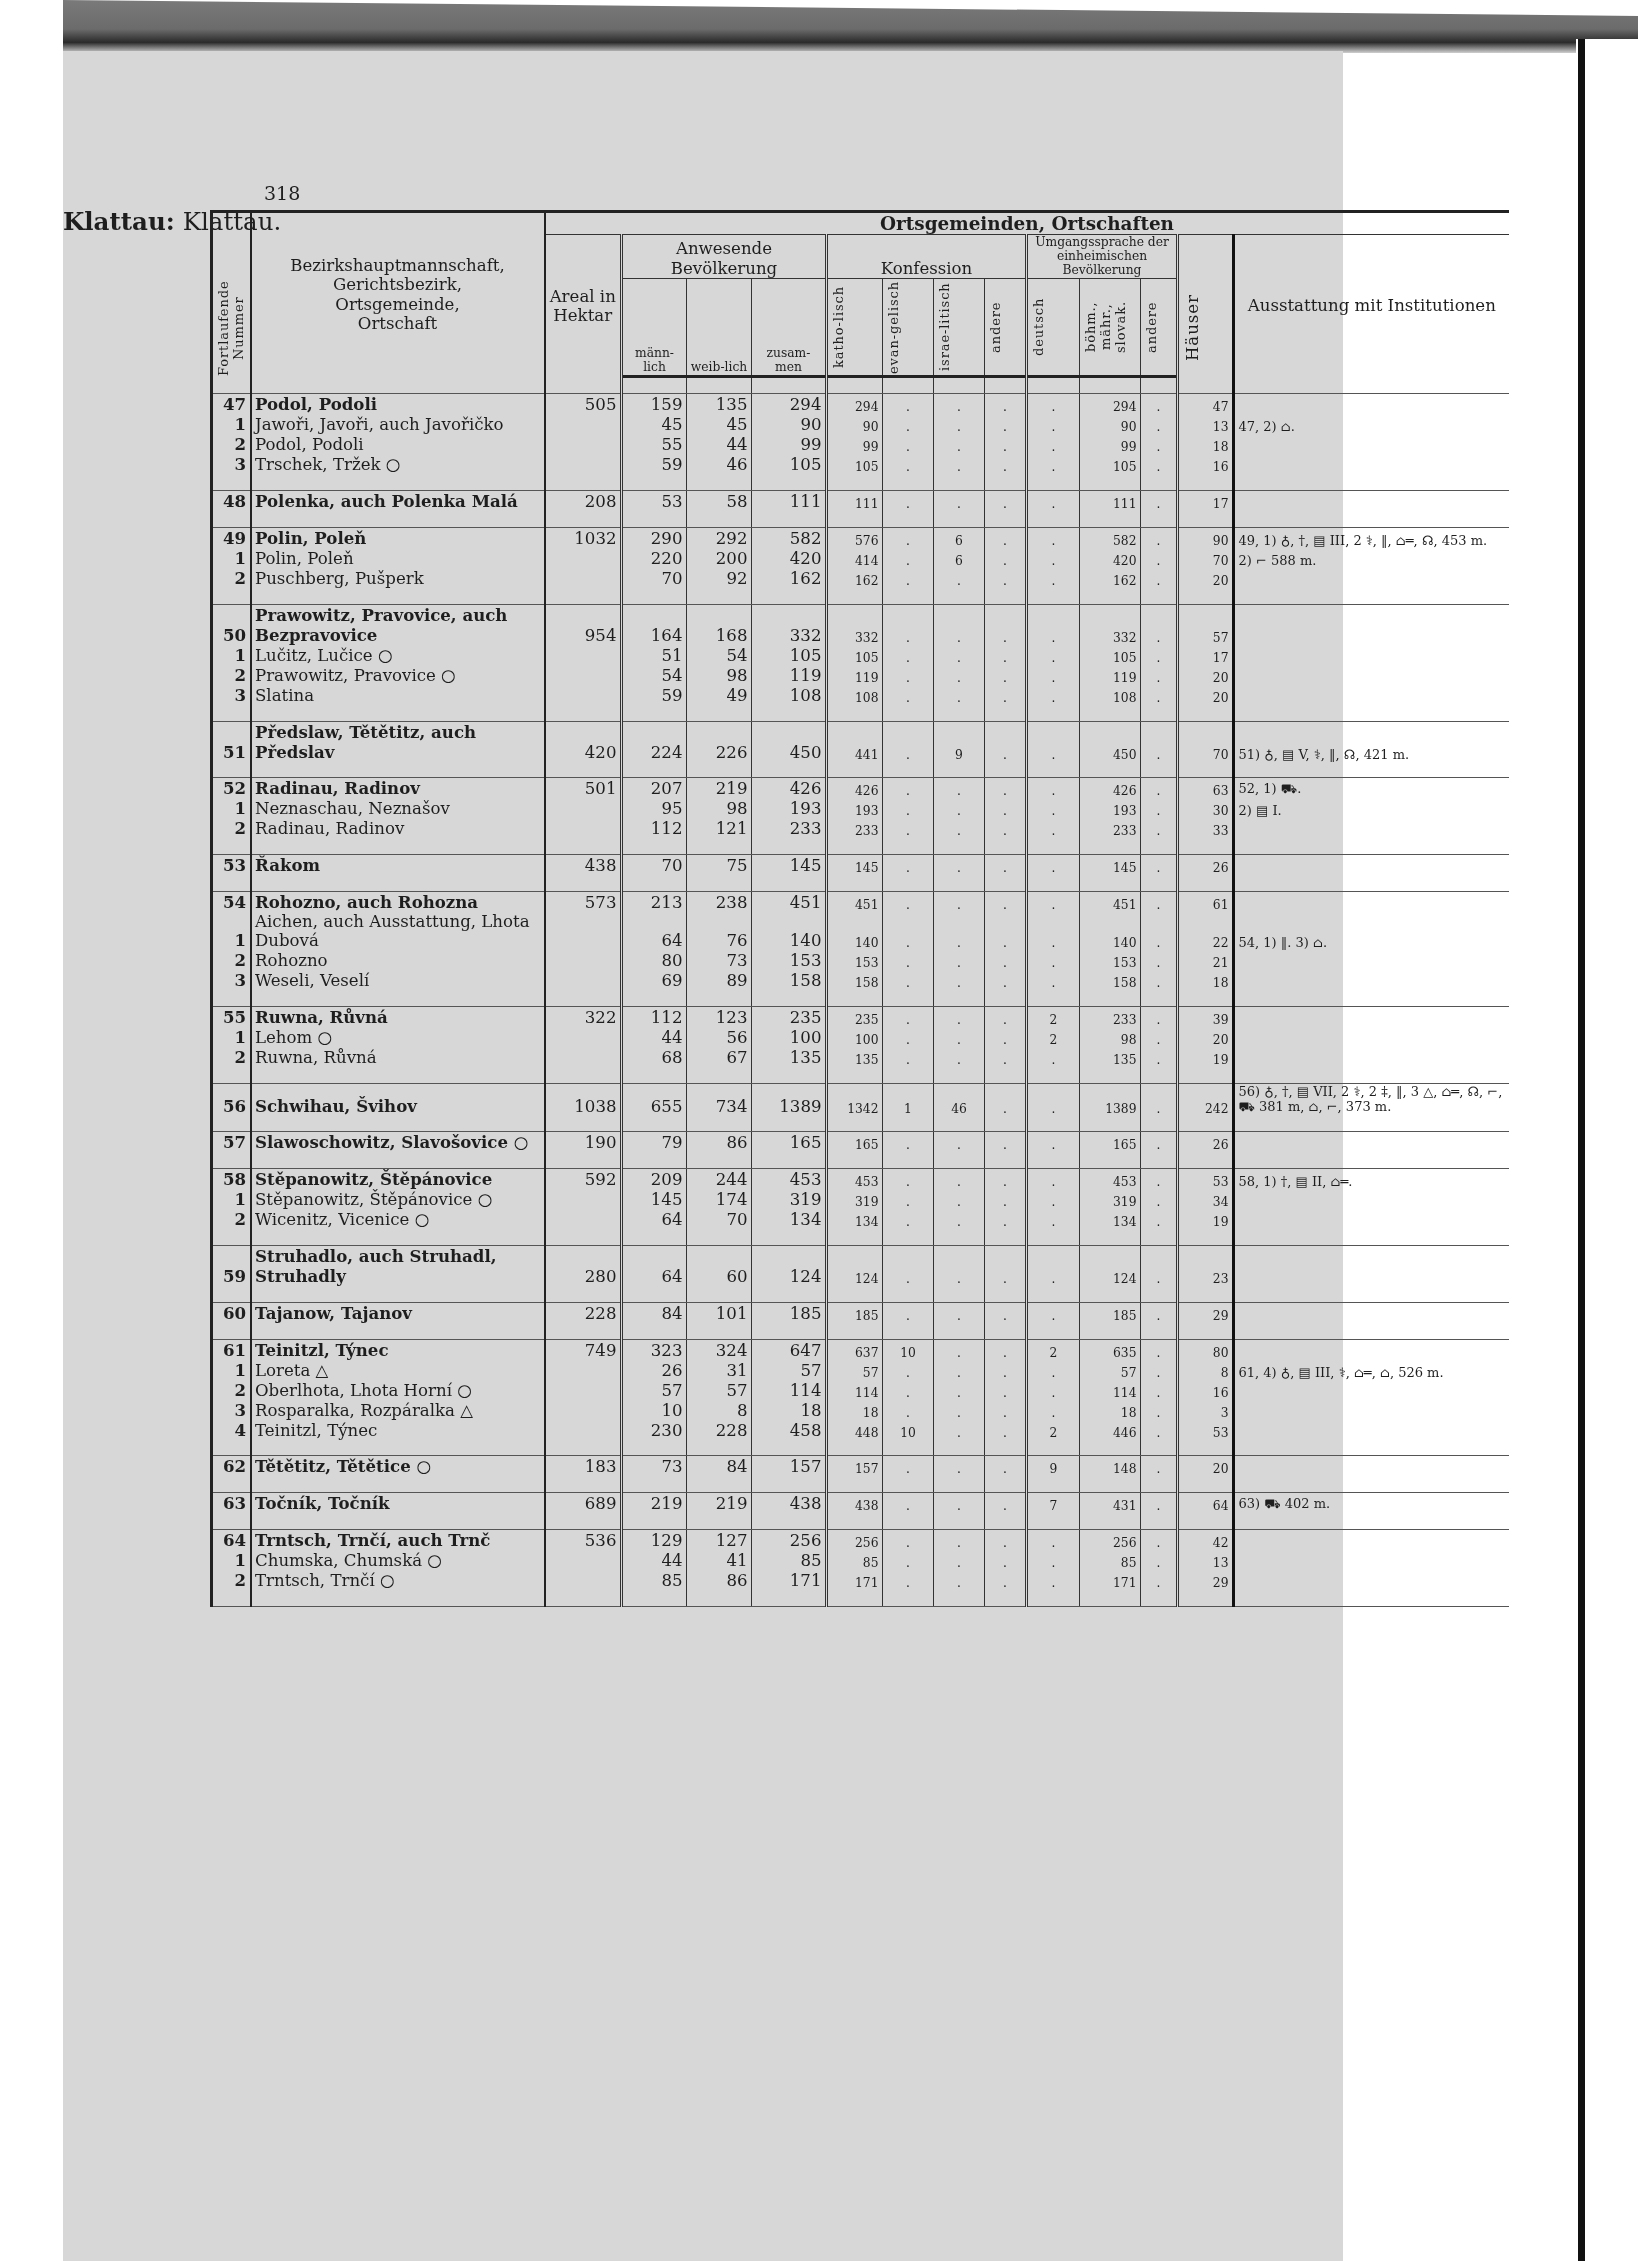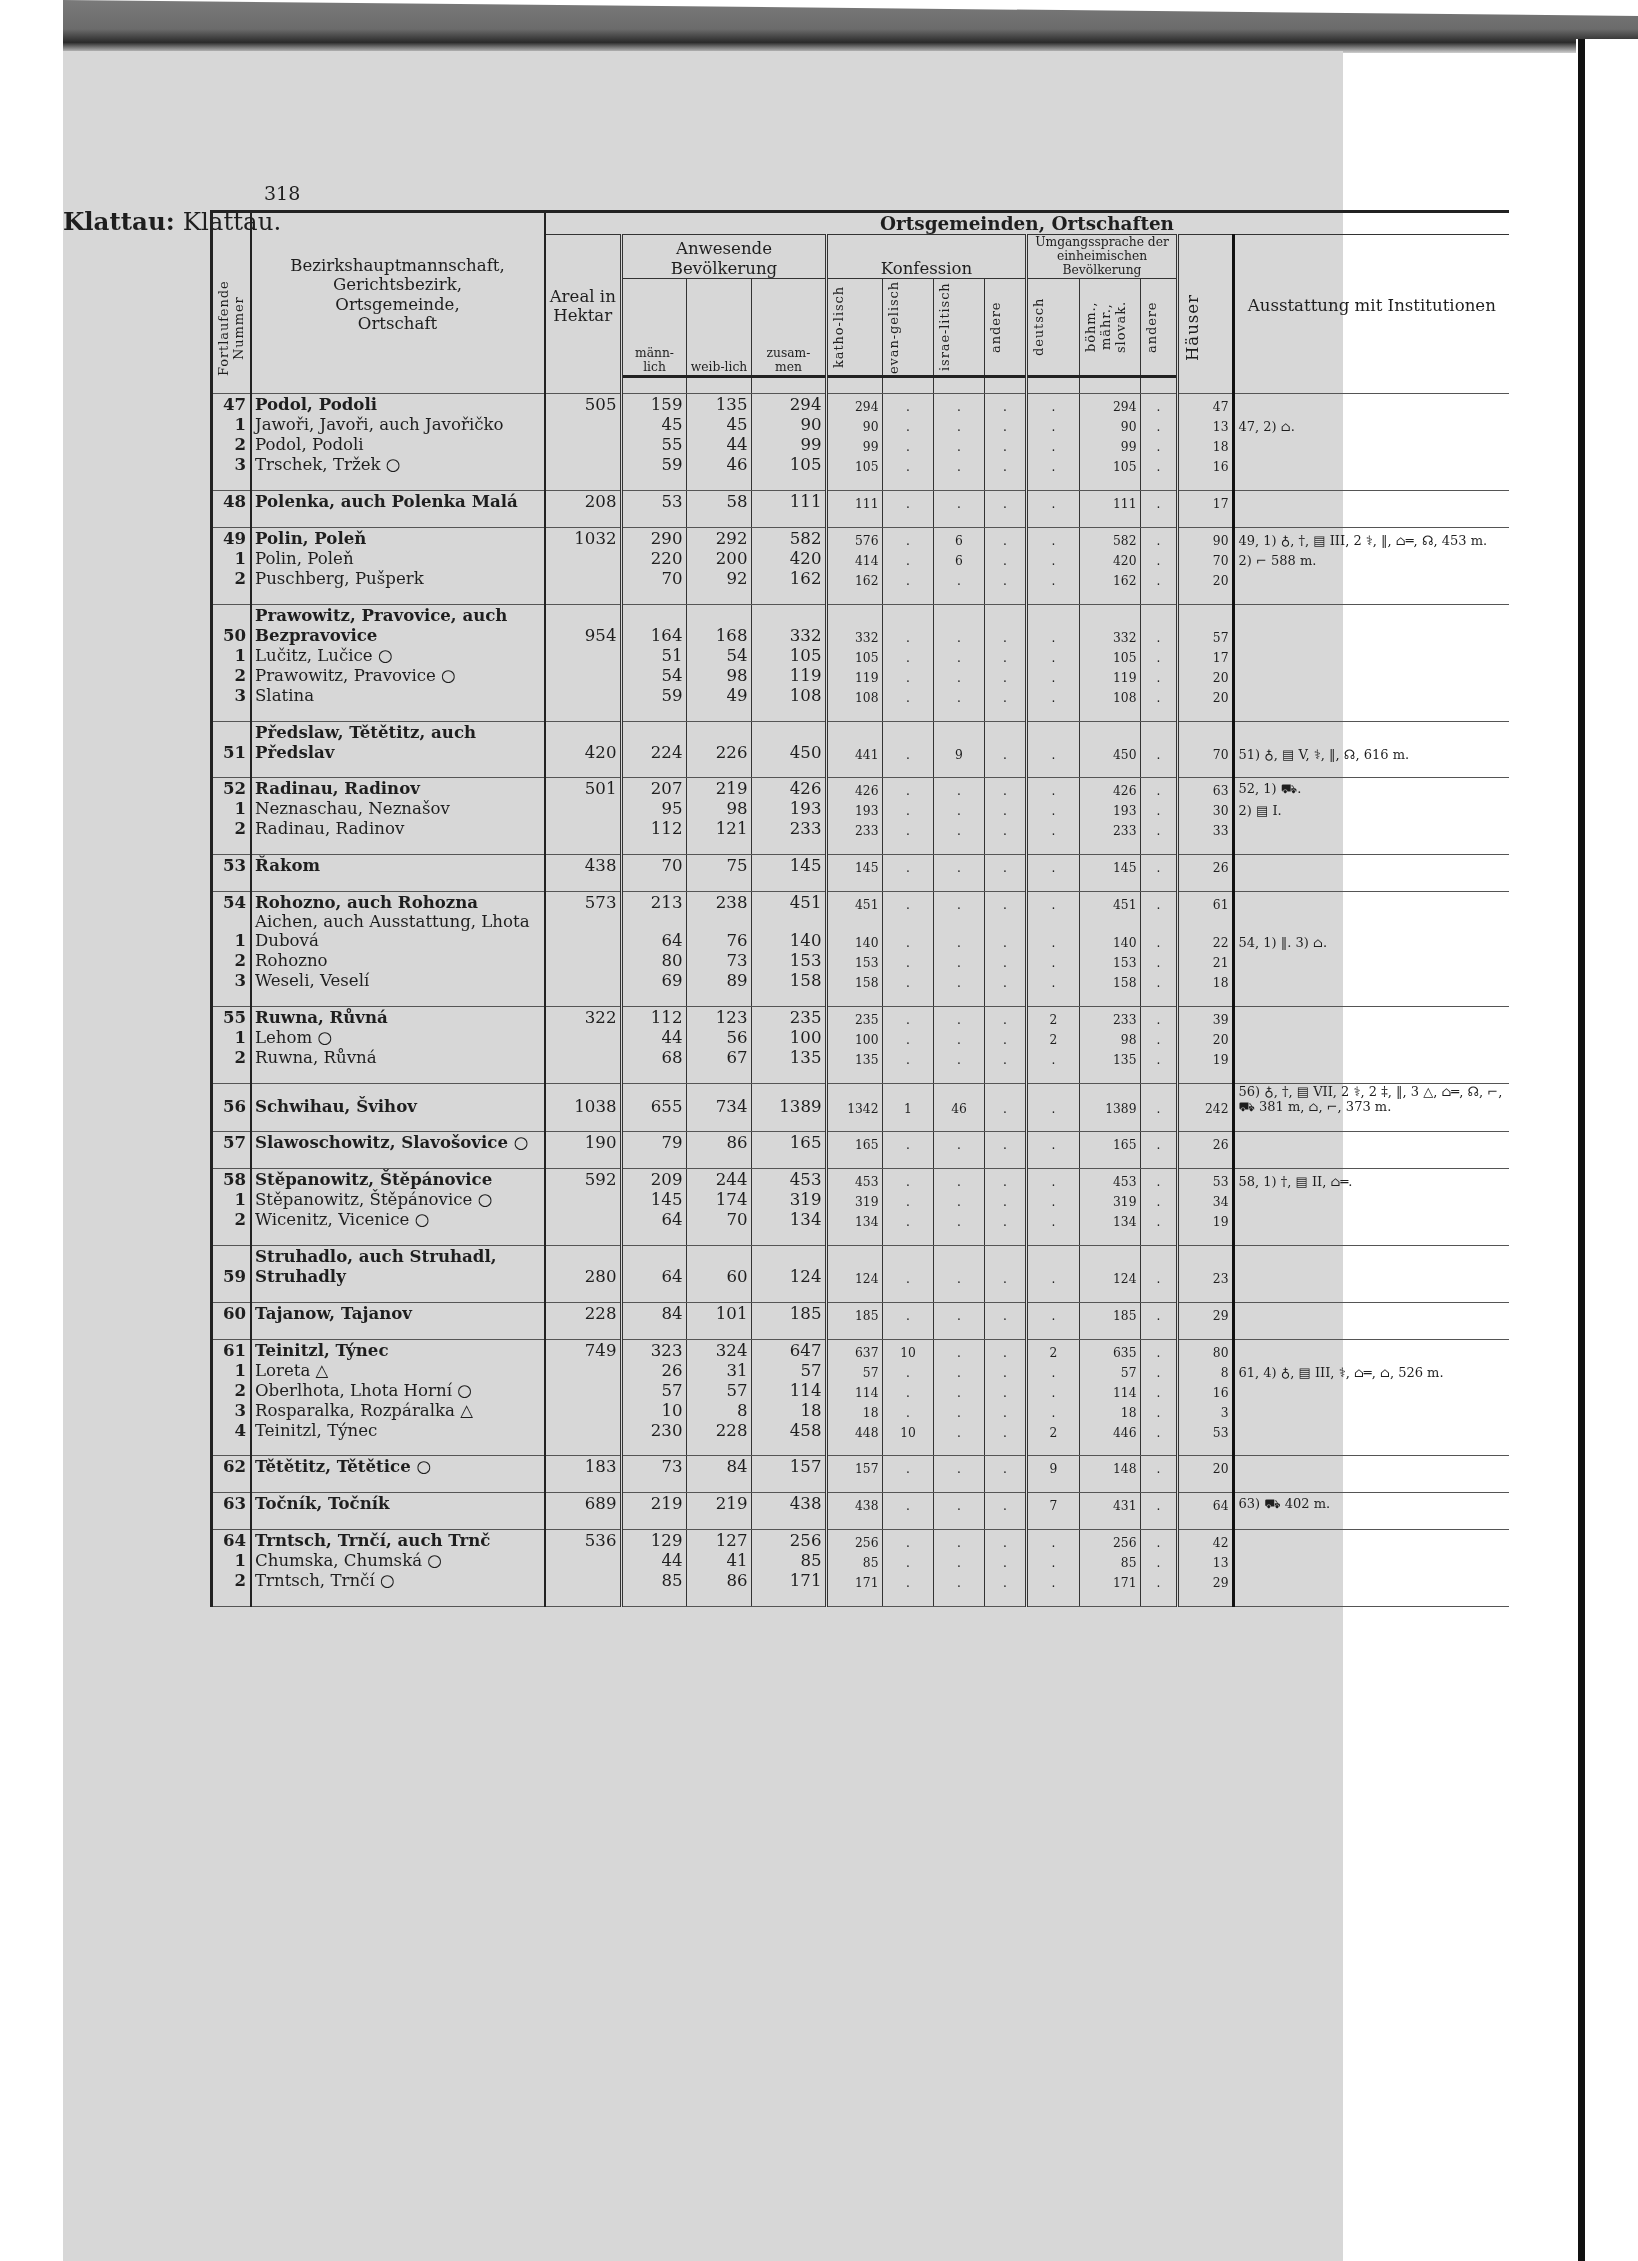--- a/index.html
+++ b/index.html
@@ -432,21 +432,21 @@
         <td class="c">226</td>
         <td class="c dbl">450</td>
         <td class="c small">441</td>
         <td class="c dot small">.</td>
         <td class="c dot small">9</td>
         <td class="c dot dbl small">.</td>
         <td class="c dot small">.</td>
         <td class="c small">450</td>
         <td class="c dot dbl small">.</td>
         <td class="col-hause small">70</td>
-        <td class="col-inst">51) ♁, ▤ V, ⚕, ‖, ☊, 616 m.</td>
+        <td class="col-inst">51) ♁, ▤ V, ⚕, ‖, ☊, 421 m.</td>
       </tr>
       <tr class="gap">
         <td class="col-num"></td>
         <td class="col-name"></td>
         <td class="col-area"></td>
         <td class="c"></td>
         <td class="c"></td>
         <td class="c dbl"></td>
         <td class="c"></td>
         <td class="c"></td>

